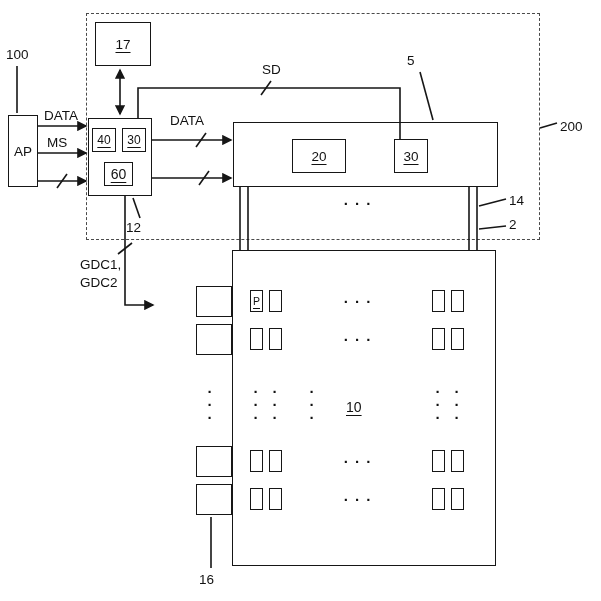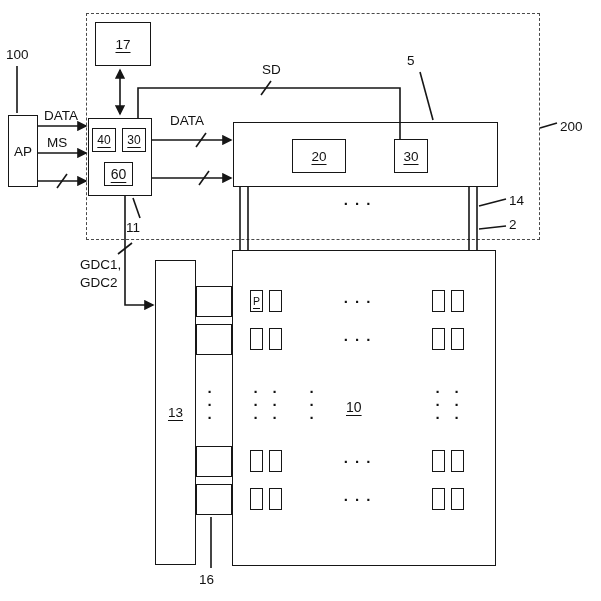--- a/index.html
+++ b/index.html
@@ -47,23 +47,20 @@
   </div>
 
   <div class="box" style="left:233px;top:122px;width:265px;height:65px"></div>
   <div class="box" style="left:292px;top:139px;width:54px;height:34px">
     <span class="u">20</span>
   </div>
   <div class="box" style="left:394px;top:139px;width:34px;height:34px">
     <span class="u">30</span>
   </div>
 
-  <div class="box" style="left:155px;top:260px;width:41px;height:305px">
-    <span class="u">13</span>
-  </div>
 
   <div class="box" style="left:232px;top:250px;width:264px;height:316px"></div>
 
   <div class="conn" style="top:286px;height:31px"></div>
   <div class="conn" style="top:324px;height:31px"></div>
   <div class="conn" style="top:446px;height:31px"></div>
   <div class="conn" style="top:484px;height:31px"></div>
 
   <div class="px" style="left:250px;top:290px">
     <span class="u">P</span>
@@ -121,21 +118,21 @@
     </g>
   </svg>
 
   <div class="lbl" style="left:6px;top:46px">100</div>
   <div class="lbl" style="left:44px;top:107px">DATA</div>
   <div class="lbl" style="left:47px;top:134px">MS</div>
   <div class="lbl" style="left:262px;top:61px">SD</div>
   <div class="lbl" style="left:407px;top:52px">5</div>
   <div class="lbl" style="left:560px;top:118px">200</div>
   <div class="lbl" style="left:170px;top:112px">DATA</div>
-  <div class="lbl" style="left:126px;top:219px">11</div>
+  <div class="lbl" style="left:126px;top:219px">12</div>
   <div class="lbl" style="left:80px;top:256px">GDC1,
 GDC2</div>
   <div class="lbl" style="left:509px;top:192px">14</div>
   <div class="lbl" style="left:509px;top:216px">2</div>
   <div class="lbl" style="left:199px;top:571px">16</div>
   <div class="lbl u" style="left:346px;top:398px;font-size:14px">10</div>
 
   <div class="hd" style="left:333px;top:195px">· · ·</div>
   <div class="hd" style="left:333px;top:293px">· · ·</div>
   <div class="hd" style="left:333px;top:331px">· · ·</div>

